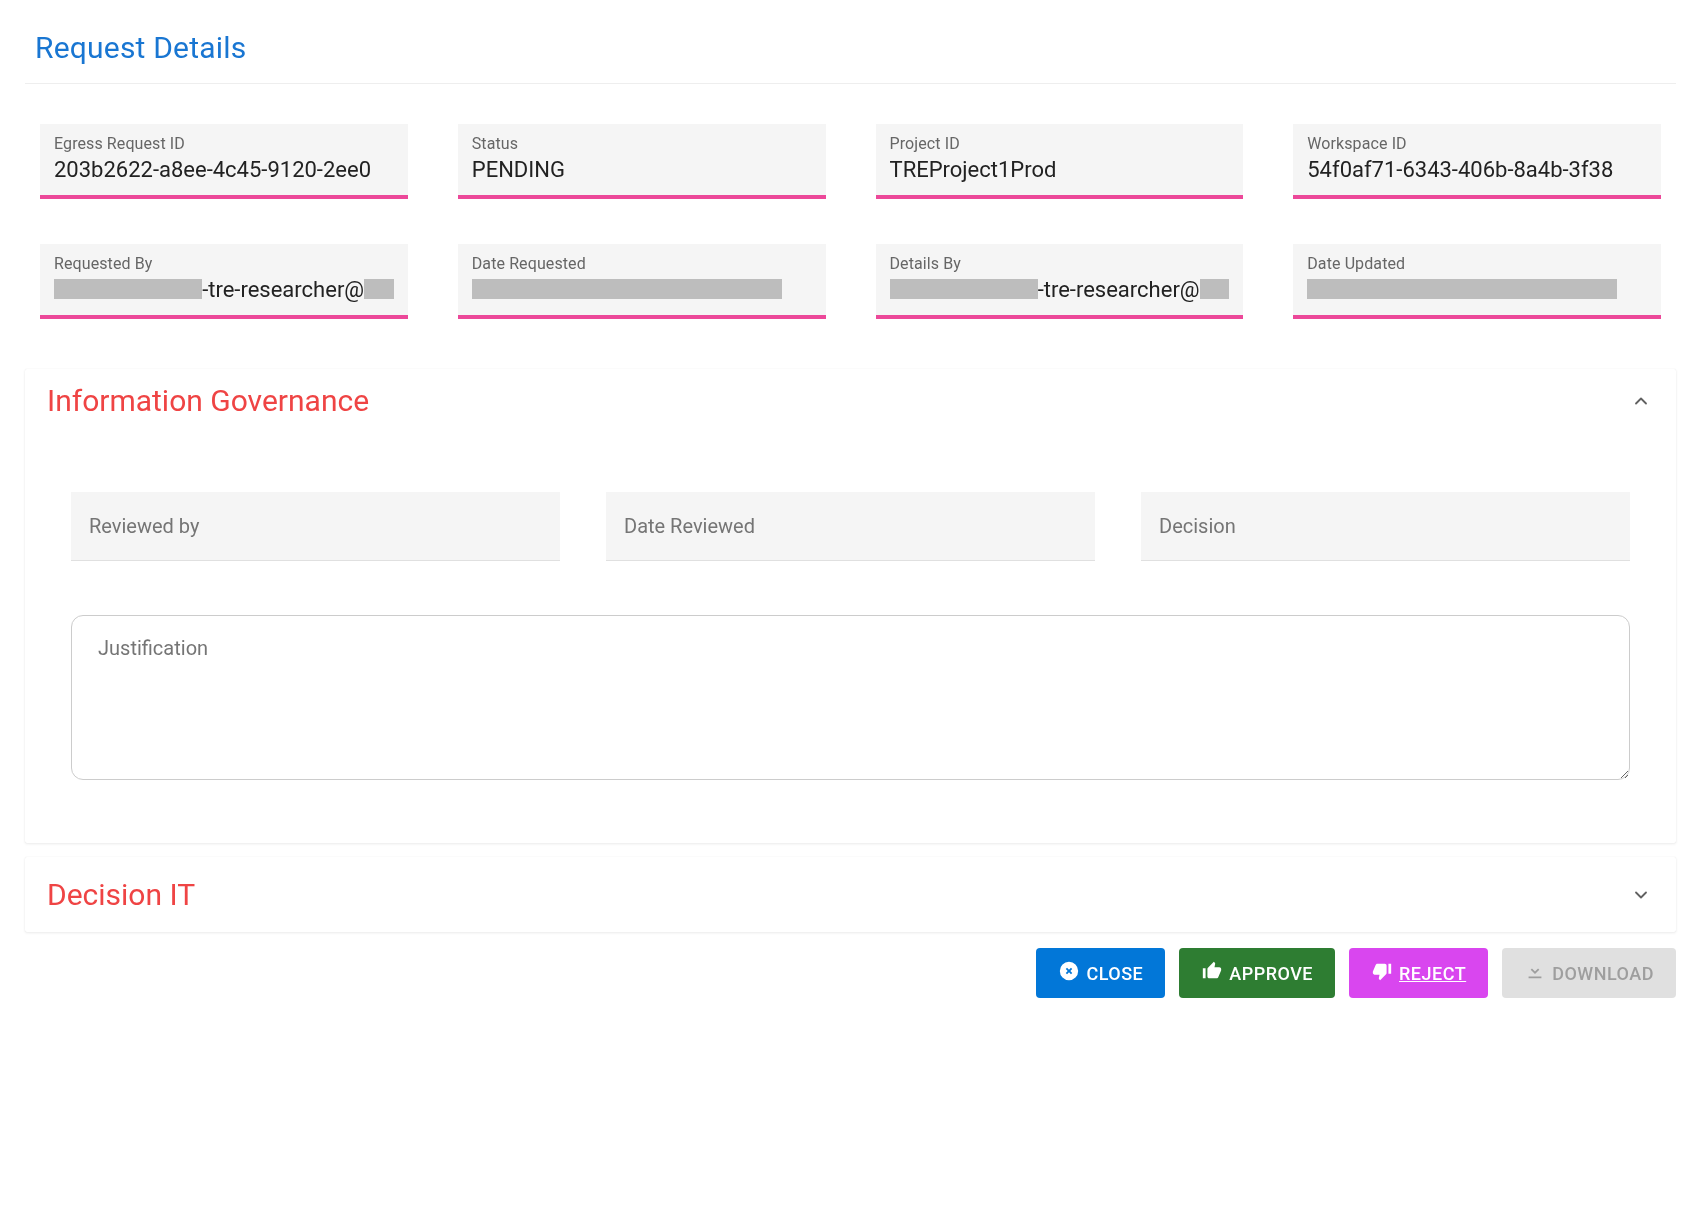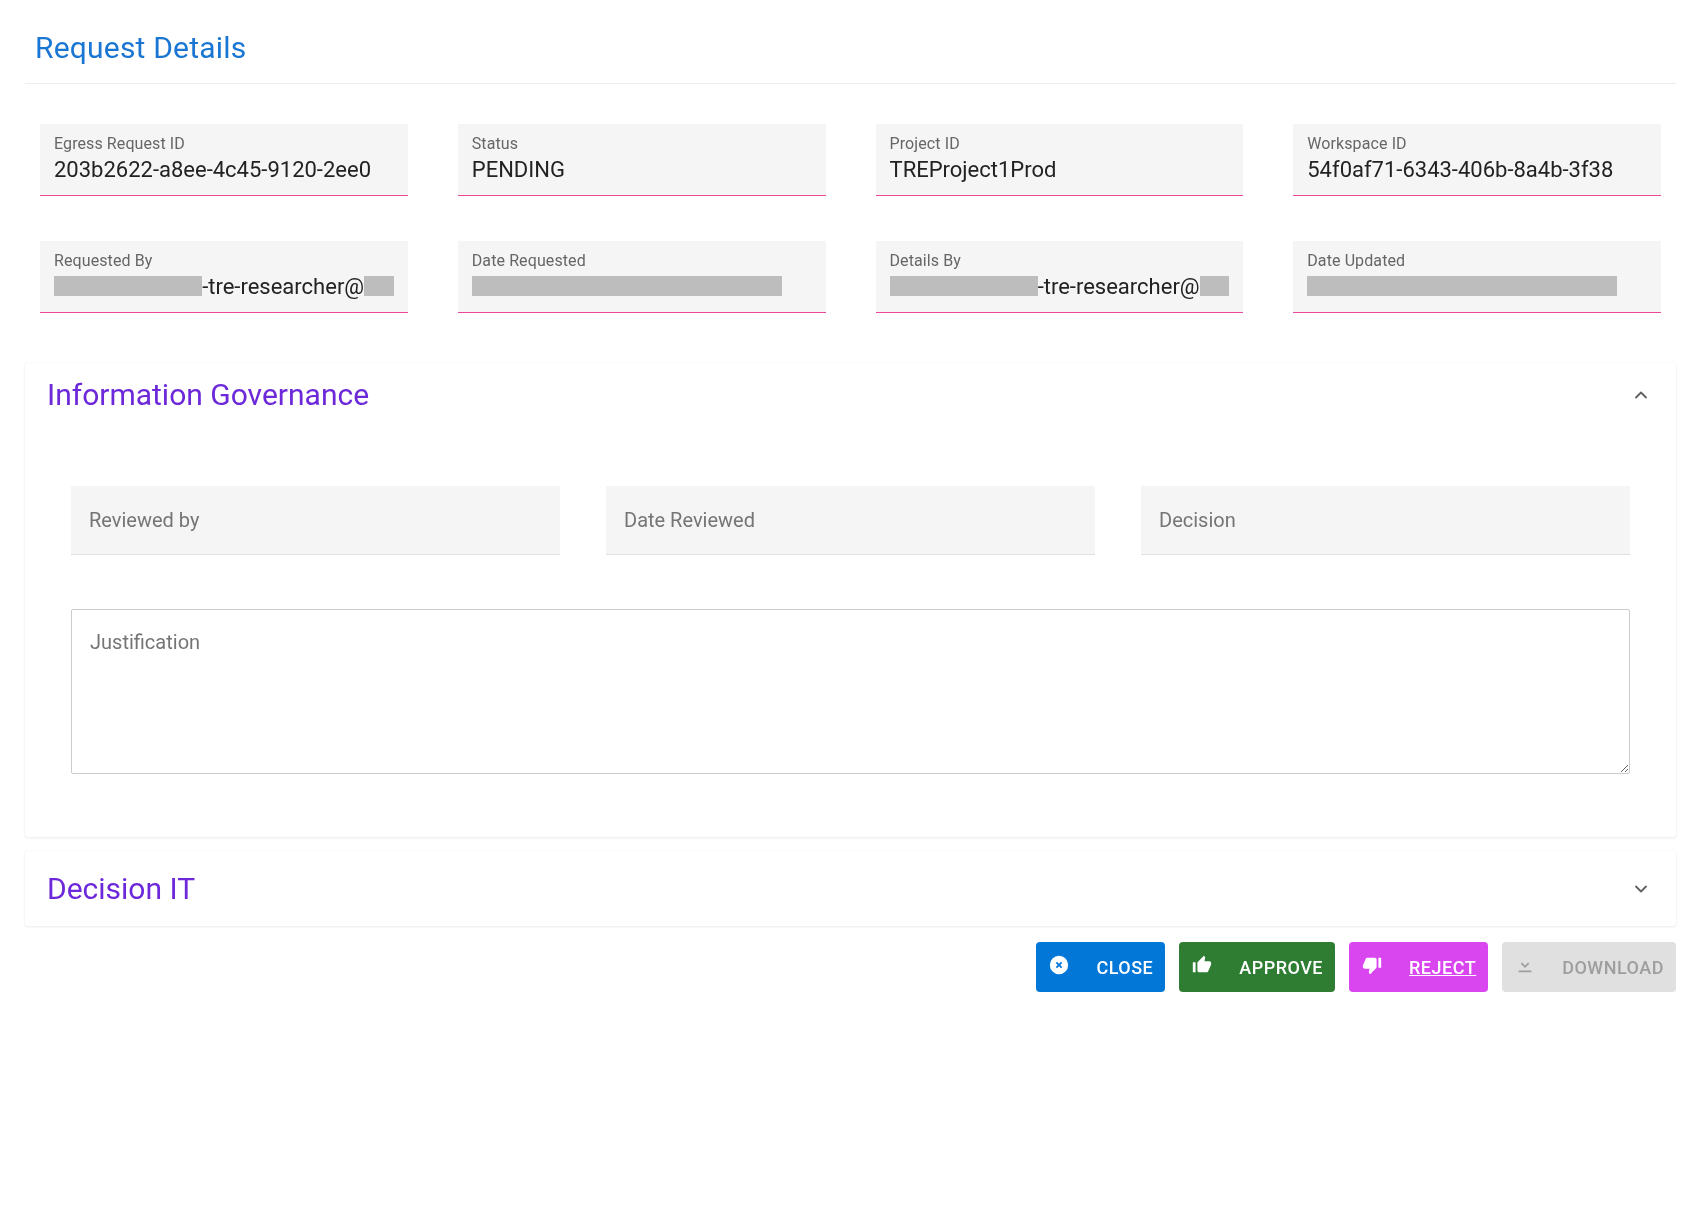--- a/index.html
+++ b/index.html
@@ -28,21 +28,21 @@
     margin: 0 0 40px 0;
   }
   .fields-grid {
     display: grid;
     grid-template-columns: repeat(4, 1fr);
     gap: 45px 50px;
     margin: 0 15px 50px 15px;
   }
   .field {
     background: #f5f5f5;
-    border-bottom: 1px solid #ec4899;
+    border-bottom: 4px solid #ec4899;
     padding: 10px 14px 12px 14px;
     position: relative;
     overflow: hidden;
     white-space: nowrap;
   }
   .field-label {
     color: #666;
     font-size: 16px;
     margin-bottom: 2px;
     letter-spacing: 0.1px;
@@ -75,21 +75,21 @@
     border-radius: 2px;
   }
   .panel-header {
     display: flex;
     justify-content: space-between;
     align-items: center;
     padding: 14px 22px 14px 22px;
     cursor: pointer;
   }
   .panel-title {
-    color: #6d28d9;
+    color: #ef4444;
     font-size: 30px;
     font-weight: 400;
   }
   .chevron {
     width: 26px;
     height: 26px;
     display: flex;
     align-items: center;
     justify-content: center;
     color: #616161;
@@ -111,42 +111,42 @@
     padding: 22px 18px;
     font-size: 20px;
     color: #777;
     width: 100%;
     outline: none;
     font-family: inherit;
   }
   .justification {
     width: 100%;
     border: 1px solid #ccc;
-    border-radius: 2px;
-    padding: 20px 18px;
+    border-radius: 12px;
+    padding: 20px 26px;
     font-size: 20px;
     color: #777;
     min-height: 165px;
     resize: both;
     outline: none;
     font-family: inherit;
   }
   .panel-collapsed .panel-header { padding: 20px 22px; }
 
   .actions {
     display: flex;
     justify-content: flex-end;
     gap: 14px;
     margin: 16px 0 0 0;
   }
   .btn {
     display: inline-flex;
     align-items: center;
-    gap: 26px;
-    padding: 12px 12px;
+    gap: 6px;
+    padding: 12px 22px;
     font-size: 18px;
     font-weight: 500;
     letter-spacing: 0.5px;
     border: none;
     border-radius: 4px;
     cursor: pointer;
     text-transform: uppercase;
     font-family: inherit;
   }
   .btn svg { width: 22px; height: 22px; }

